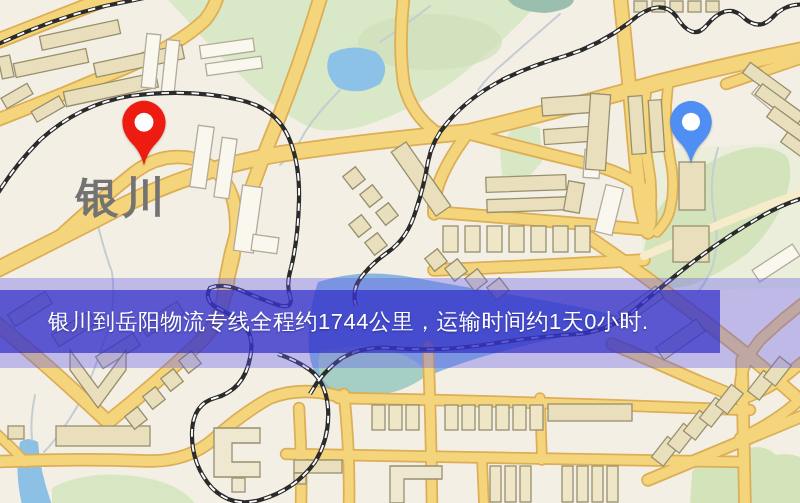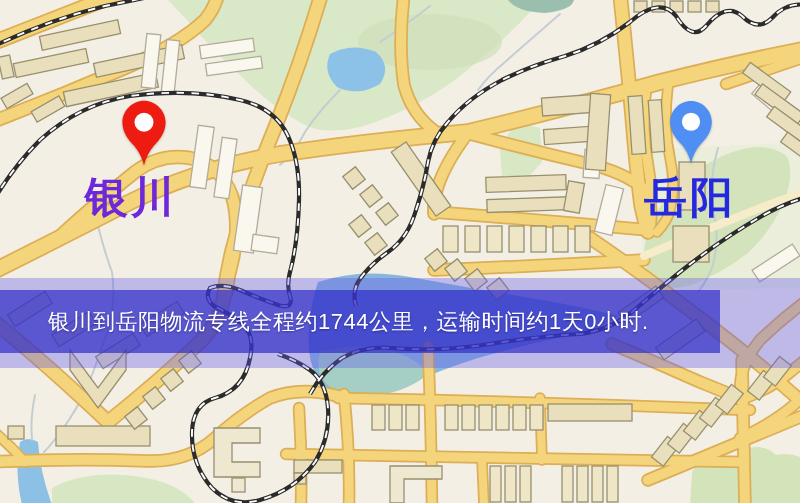--- a/index.html
+++ b/index.html
@@ -254,23 +254,22 @@
   <div class="banner" style="background: rgba(48, 46, 198, 0.7);">
     <span style="color: rgb(255, 255, 255);">银川到岳阳物流专线全程约1744公里，运输时间约1天0小时.</span>
   </div>
 
   <div class="pin" style="left:117px;top:98px;width:54px;height:72px;">
     <svg viewBox="0 0 60 80">
       <path d="M30,3 C17,3 6,14 6,27 C6,38 12,46 19,53 C24,59 28,66 30,75 C32,66 36,59 41,53 C48,46 54,38 54,27 C54,14 43,3 30,3 Z" fill="#ee1b10"></path>
       <circle cx="30" cy="27" r="10.5" fill="#ffffff"></circle>
     </svg>
   </div>
-  <div class="city-label" style="left: 85px; top: 176px; color: #6d28d9;">银川</div>
+  <div class="city-label" style="left: 76px; top: 176px; color: #737373;">银川</div>
 
   <div class="pin" style="left:665px;top:98px;width:52px;height:70px;">
     <svg viewBox="0 0 60 80">
       <path d="M30,3 C17,3 6,14 6,27 C6,38 12,46 19,53 C24,59 28,66 30,75 C32,66 36,59 41,53 C48,46 54,38 54,27 C54,14 43,3 30,3 Z" fill="#4f8ef2"></path>
       <circle cx="30" cy="27" r="10.5" fill="#ffffff"></circle>
     </svg>
   </div>
-  <div class="city-label" style="left: 644px; top: 176px; color: rgb(36, 40, 222);">岳阳</div>
 
 </div>
 
 </body></html>

